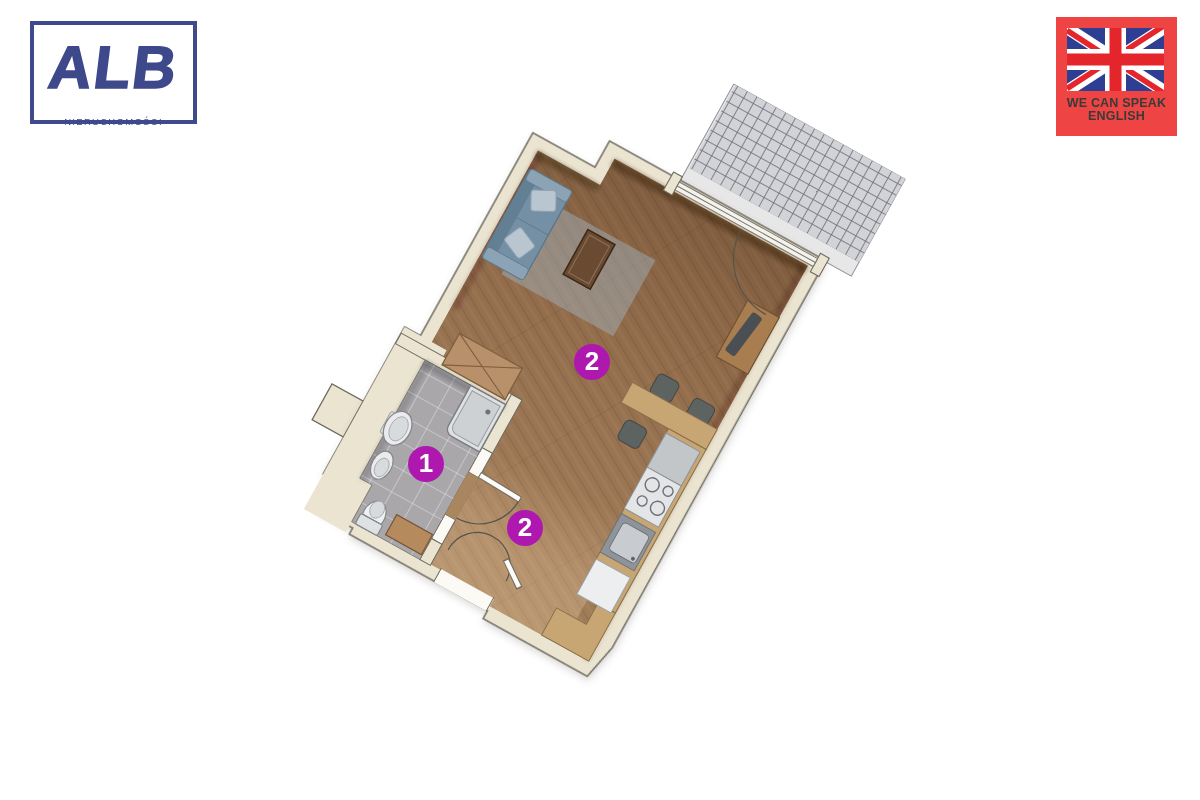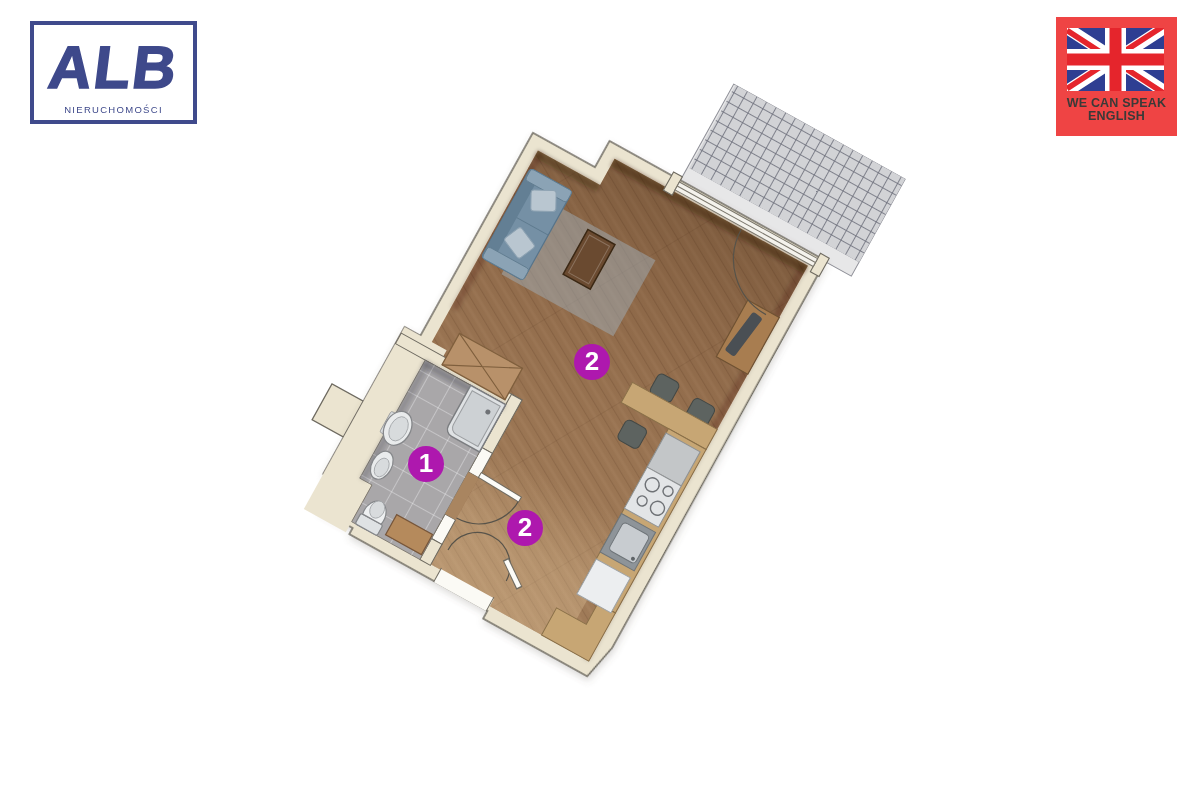--- a/index.html
+++ b/index.html
@@ -1,19 +1,19 @@
 <!DOCTYPE html>
 <html><head>
 <meta charset="utf-8">
 <style>
   html,body{margin:0;padding:0;background:#ffffff;width:1200px;height:800px;overflow:hidden;}
   body{font-family:"Liberation Sans",sans-serif;position:relative;}
   .logo{position:absolute;left:30px;top:21px;width:159px;height:95px;border:4px solid #3f4a8c;background:#fff;text-align:center;}
   .logo .alb{font-weight:bold;font-size:60px;line-height:1;color:#3e498b;margin-top:13px;letter-spacing:2px;transform:skewX(-7deg);-webkit-text-stroke:1.6px #3e498b;}
-  .logo .sub{font-size:9.5px;color:#3e498b;letter-spacing:1.3px;margin-top:6px;}
+  .logo .sub{font-size:9.5px;color:#3e498b;letter-spacing:1.3px;margin-top:18px;}
   .flagbox{position:absolute;left:1056px;top:17px;width:121px;height:119px;background:#ef4444;}
   .flagtxt{position:absolute;width:100%;text-align:center;font-weight:bold;color:#3a3a38;font-size:12.5px;line-height:13px;letter-spacing:0.2px;}
 </style>
 </head>
 <body>
 
 <div class="logo">
   <div class="alb">ALB</div>
   <div class="sub">NIERUCHOMOŚCI</div>
 </div>

